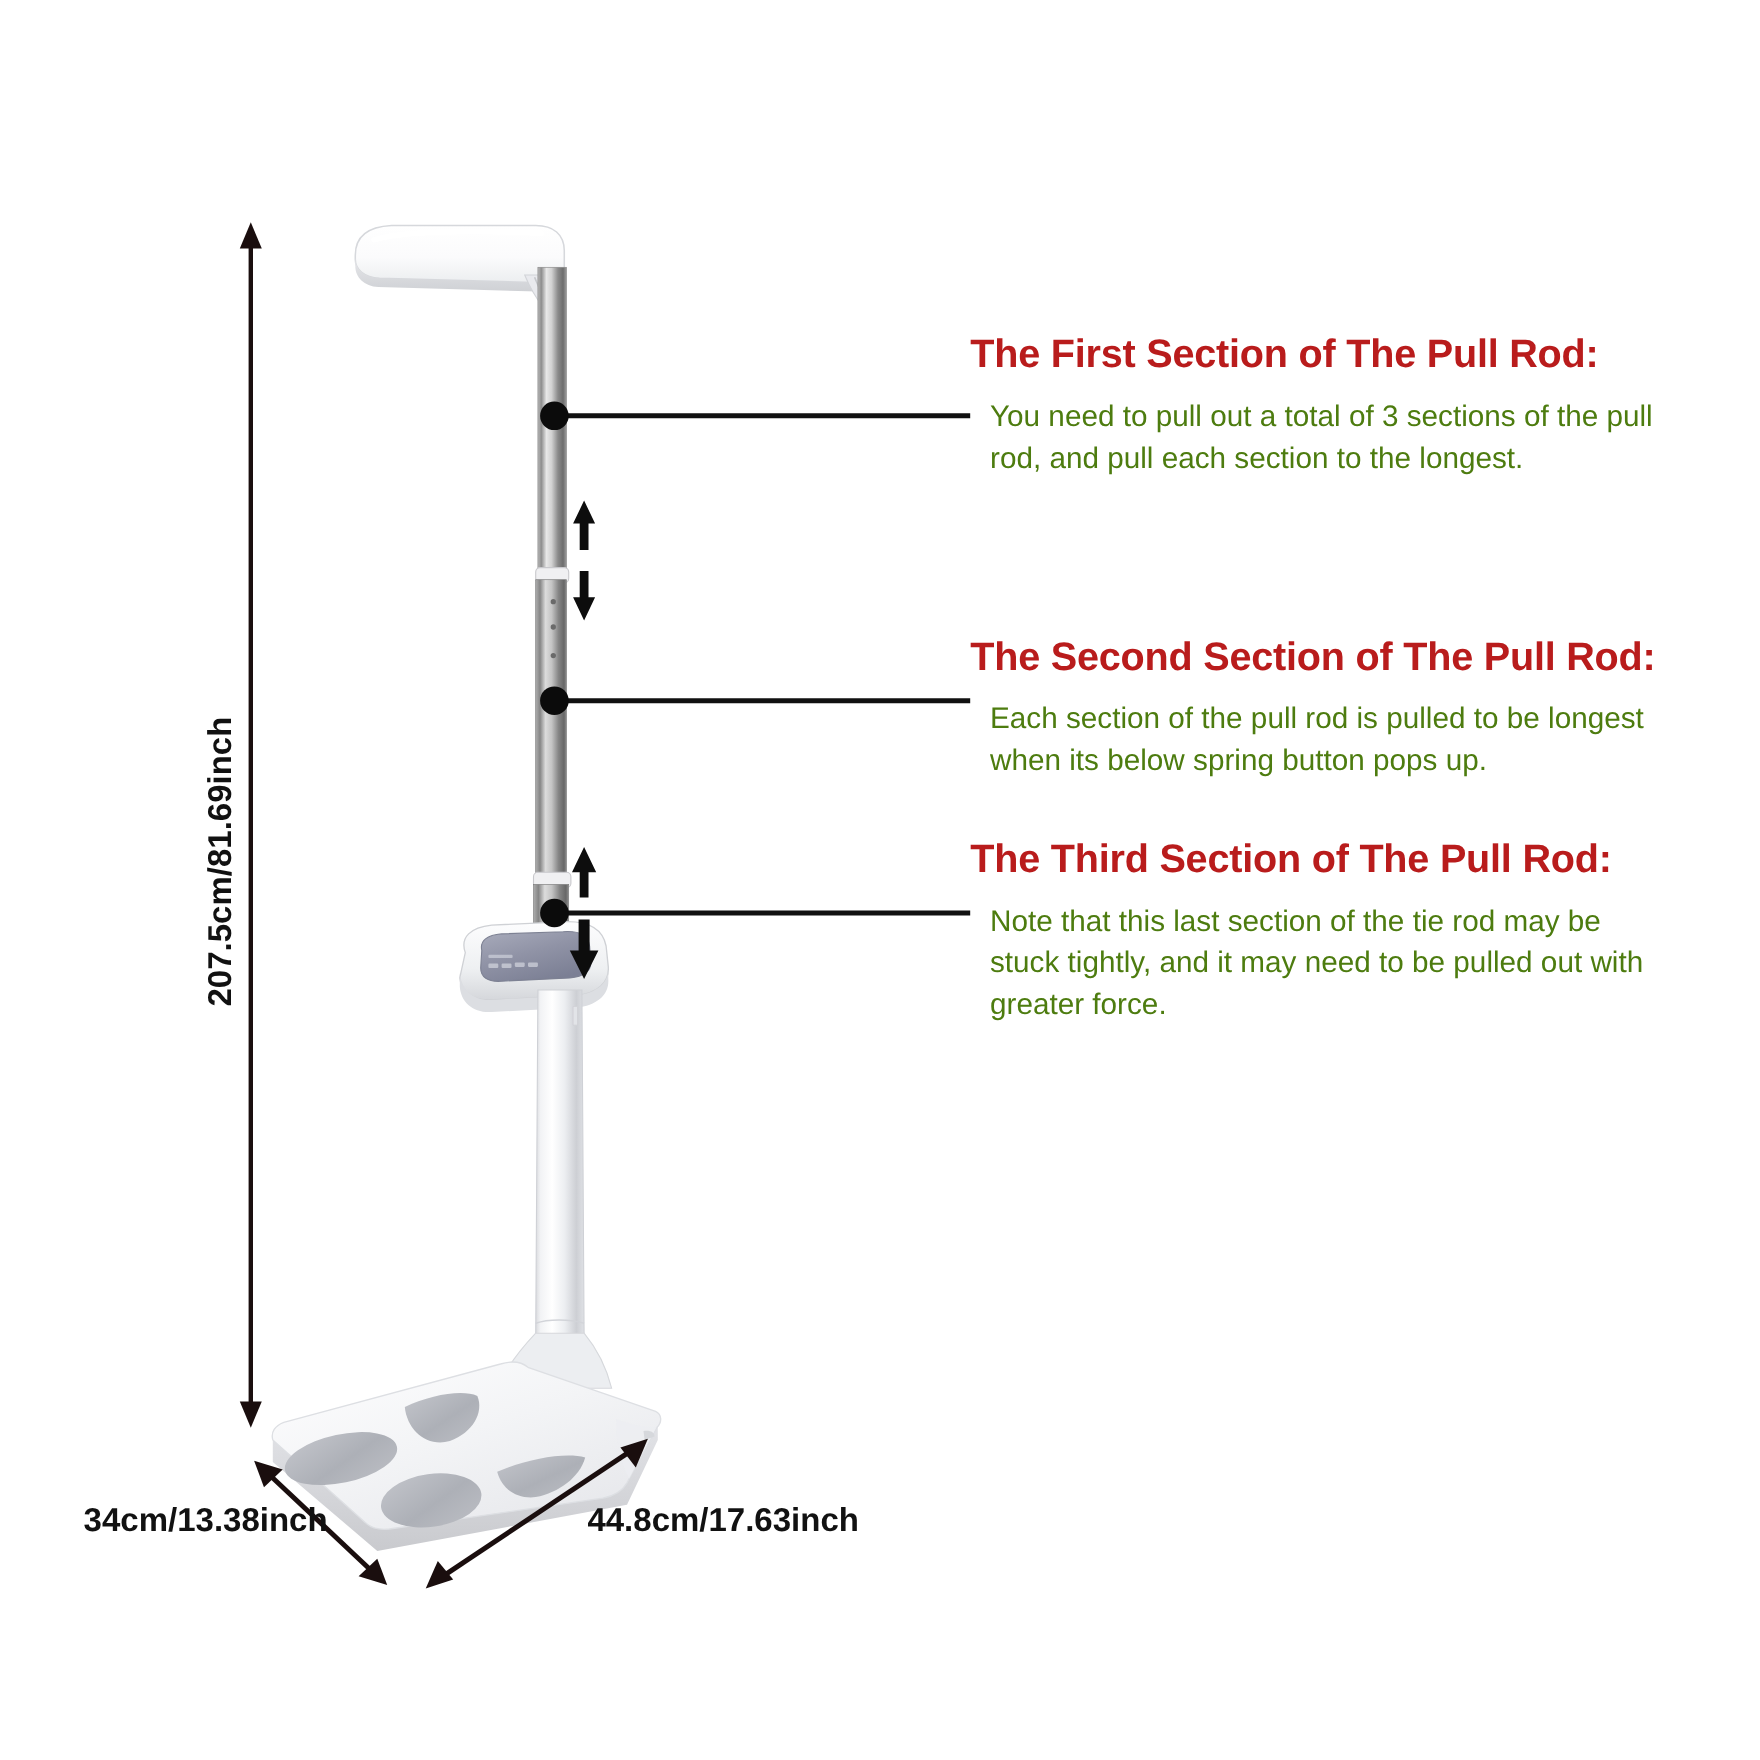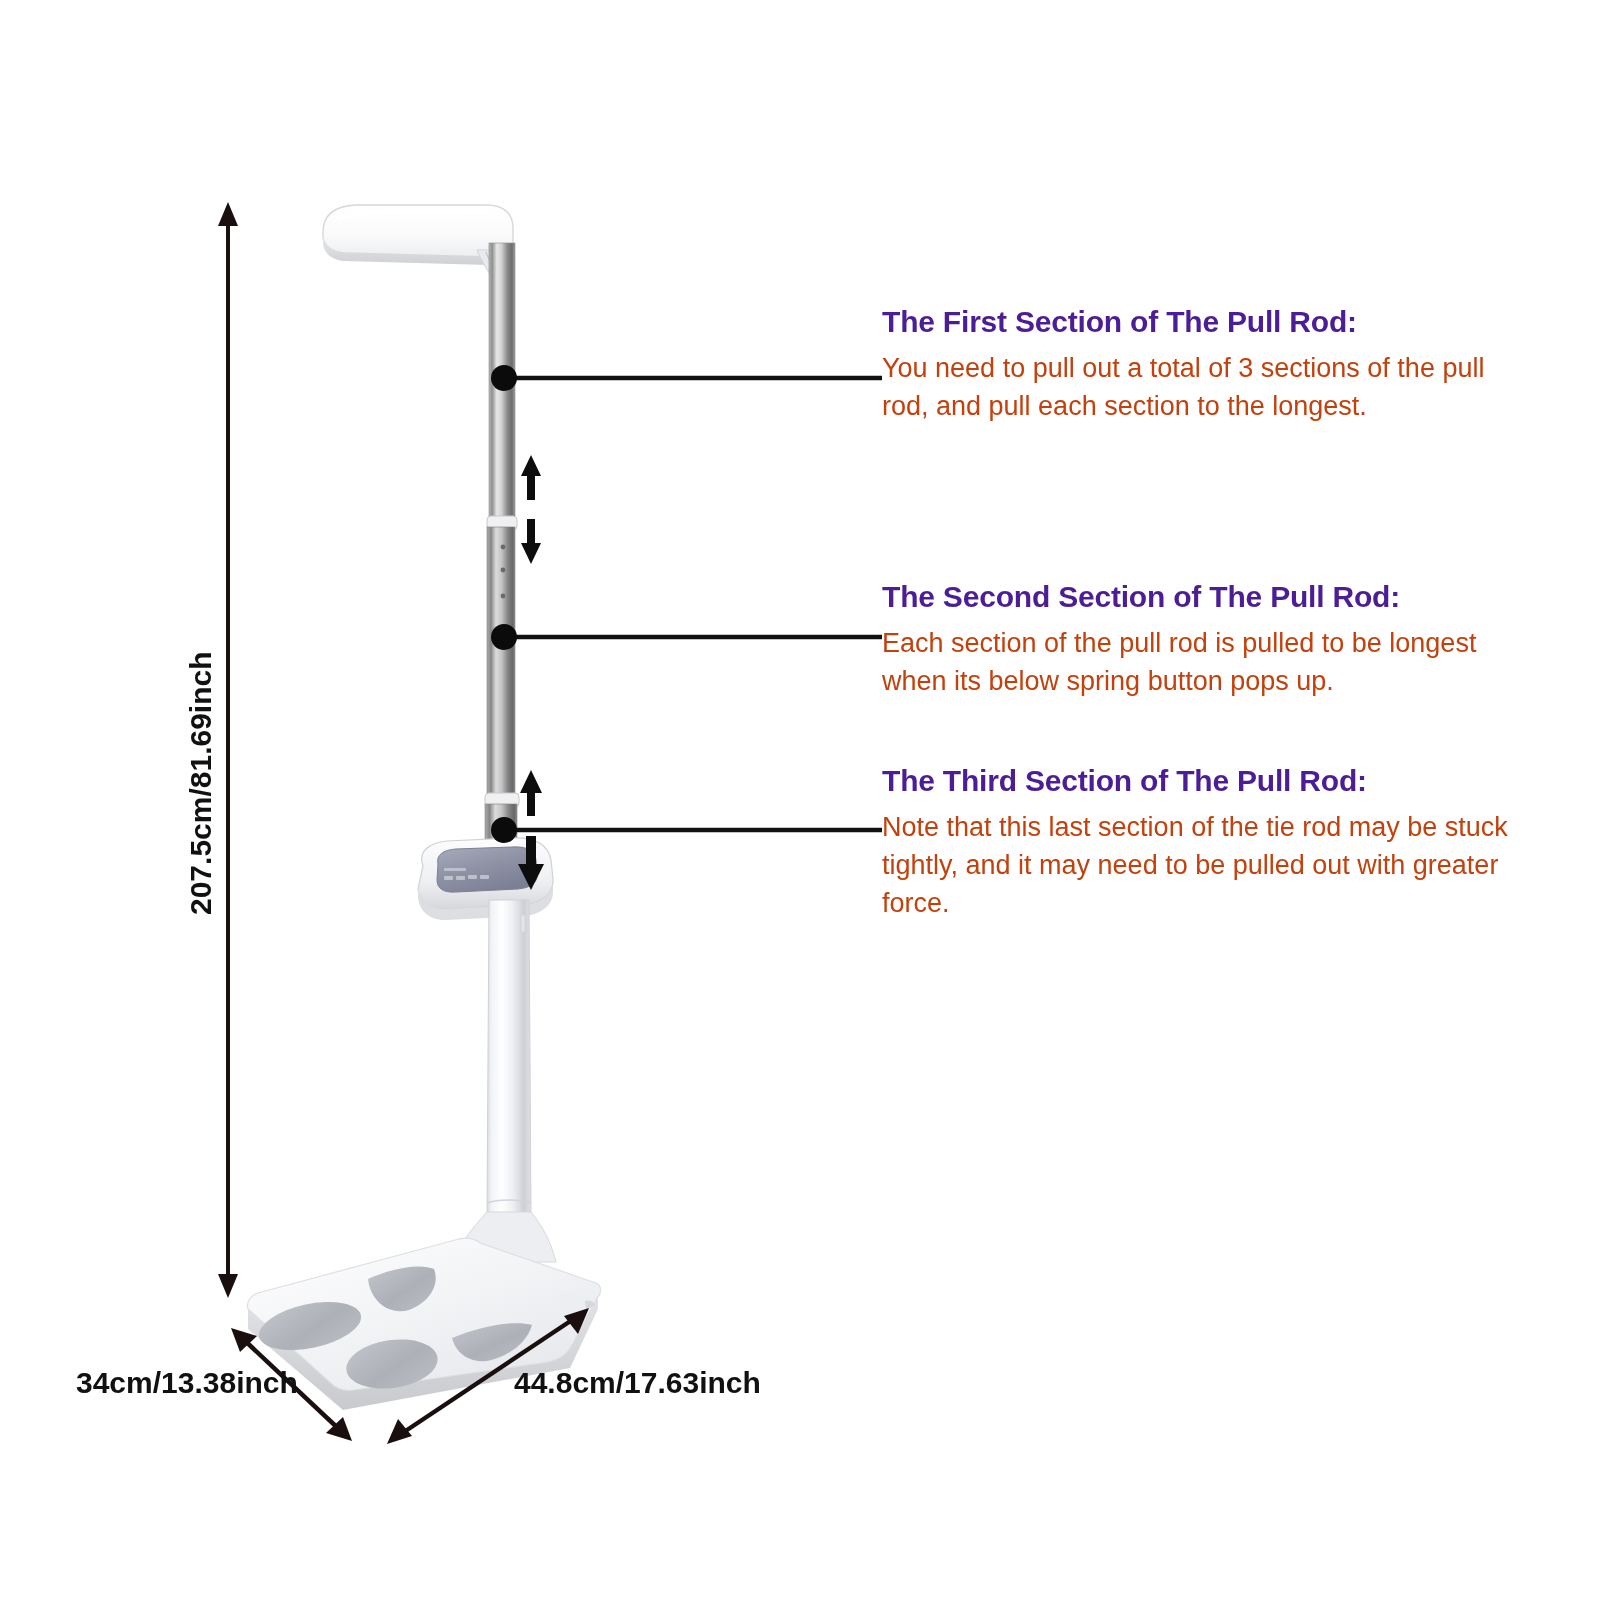--- a/index.html
+++ b/index.html
@@ -23,34 +23,34 @@
   }
 
   
   .callout {
     position: absolute;
     width: 640px;
   }
   .callout-title {
     font-family: "Liberation Sans", sans-serif;
     font-weight: bold;
-    font-size: 30px;
+    font-size: 36px;
     line-height: 38px;
-    color: #4c1d95;
+    color: #b91c1c;
     letter-spacing: -0.2px;
     margin: 0 0 8px 0;
     white-space: nowrap;
   }
   .callout-body {
     font-family: "Liberation Sans", sans-serif;
     font-weight: normal;
     font-size: 27px;
     line-height: 38px;
-    color: #c2410c;
-    margin: 0;
+    color: #4d7c0f;
+    margin: 18px;
   }
 
   #callout-1 { left: 882px; top: 303px; }
   #callout-2 { left: 882px; top: 578px; }
   #callout-3 { left: 882px; top: 762px; }
 
   
   .dim-label {
     position: absolute;
     font-family: "Liberation Sans", sans-serif;
@@ -64,21 +64,21 @@
     top: 0px;
     transform-origin: left top;
     transform: translate(184px, 915px) rotate(-90deg);
   }
   #dim-depth-label {
     left: 76px;
     top: 1366px;
     text-align: right;
   }
   #dim-width-label {
-    left: 514px;
+    left: 534px;
     top: 1366px;
   }
 </style>
 </head>
 <body>
 
 <div id="stage">
 
   <svg id="artwork" viewBox="0 0 1600 1600">
     <defs>

